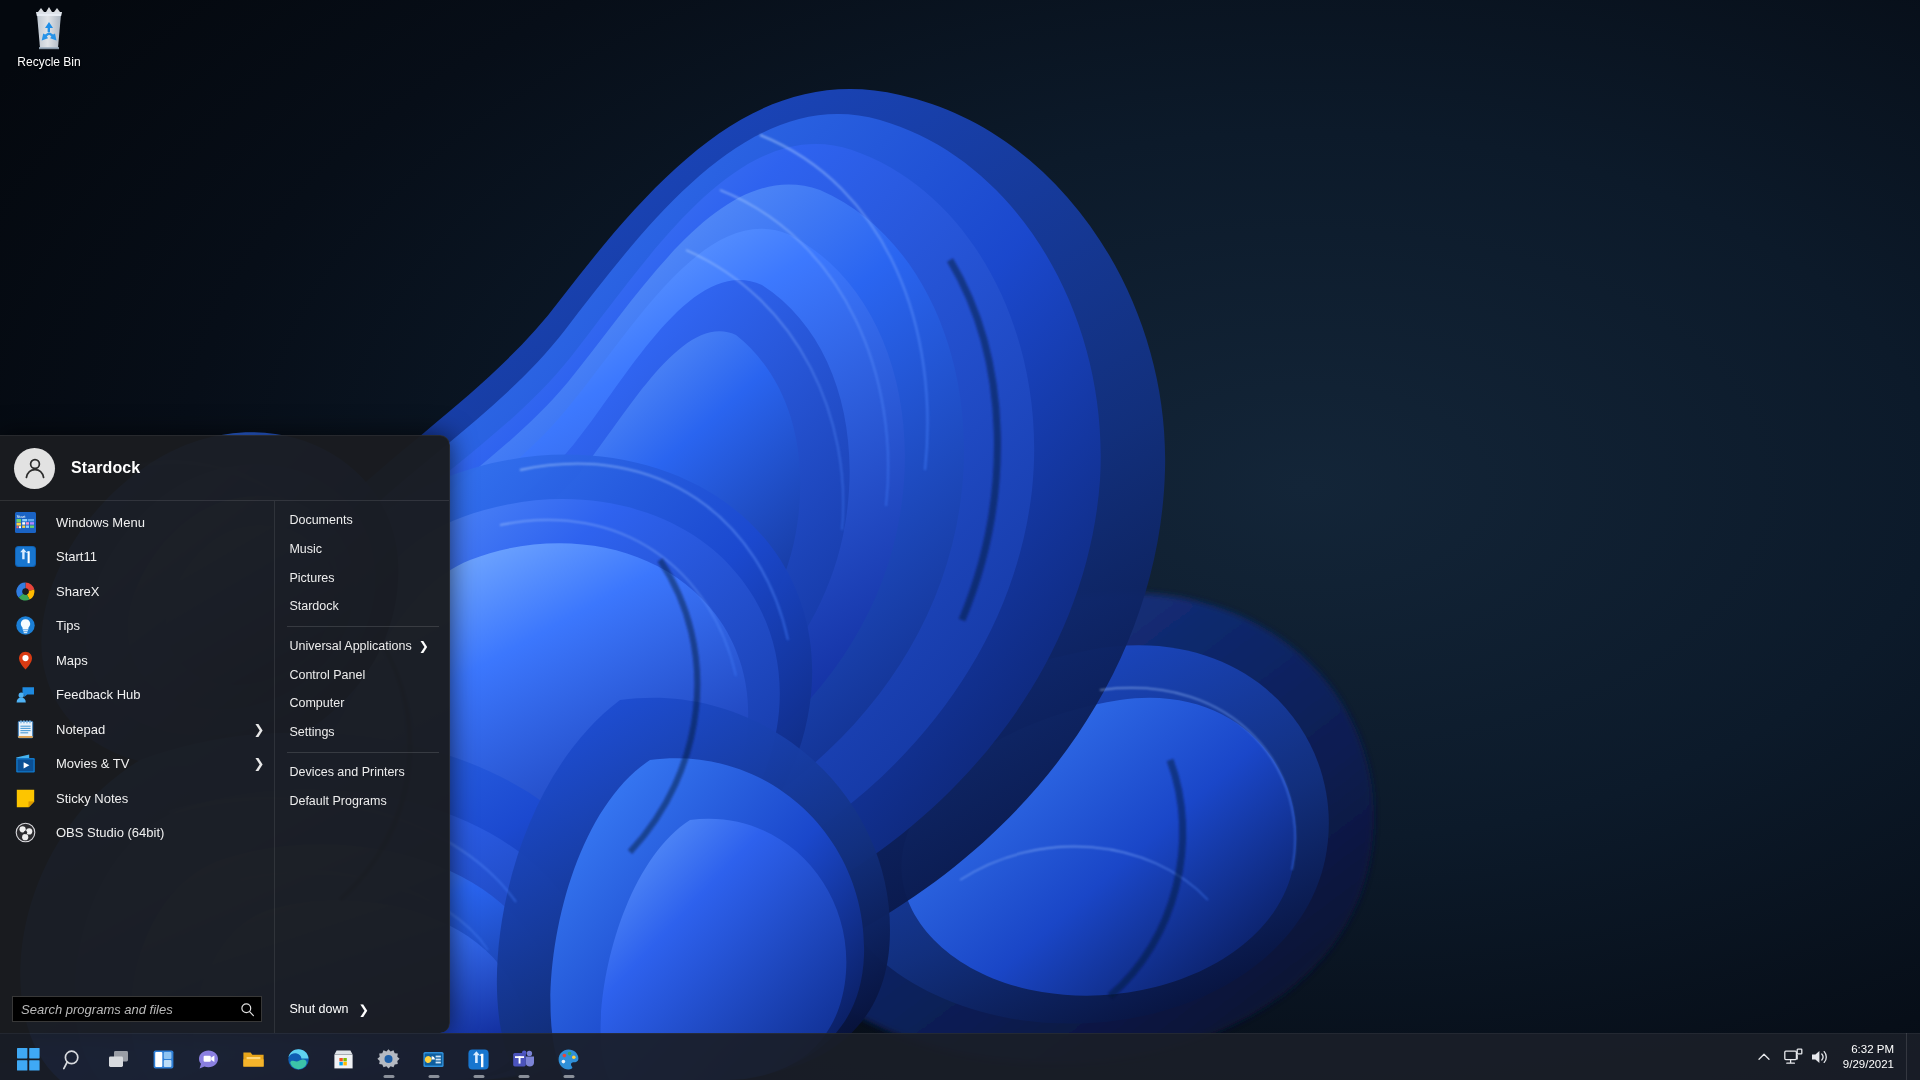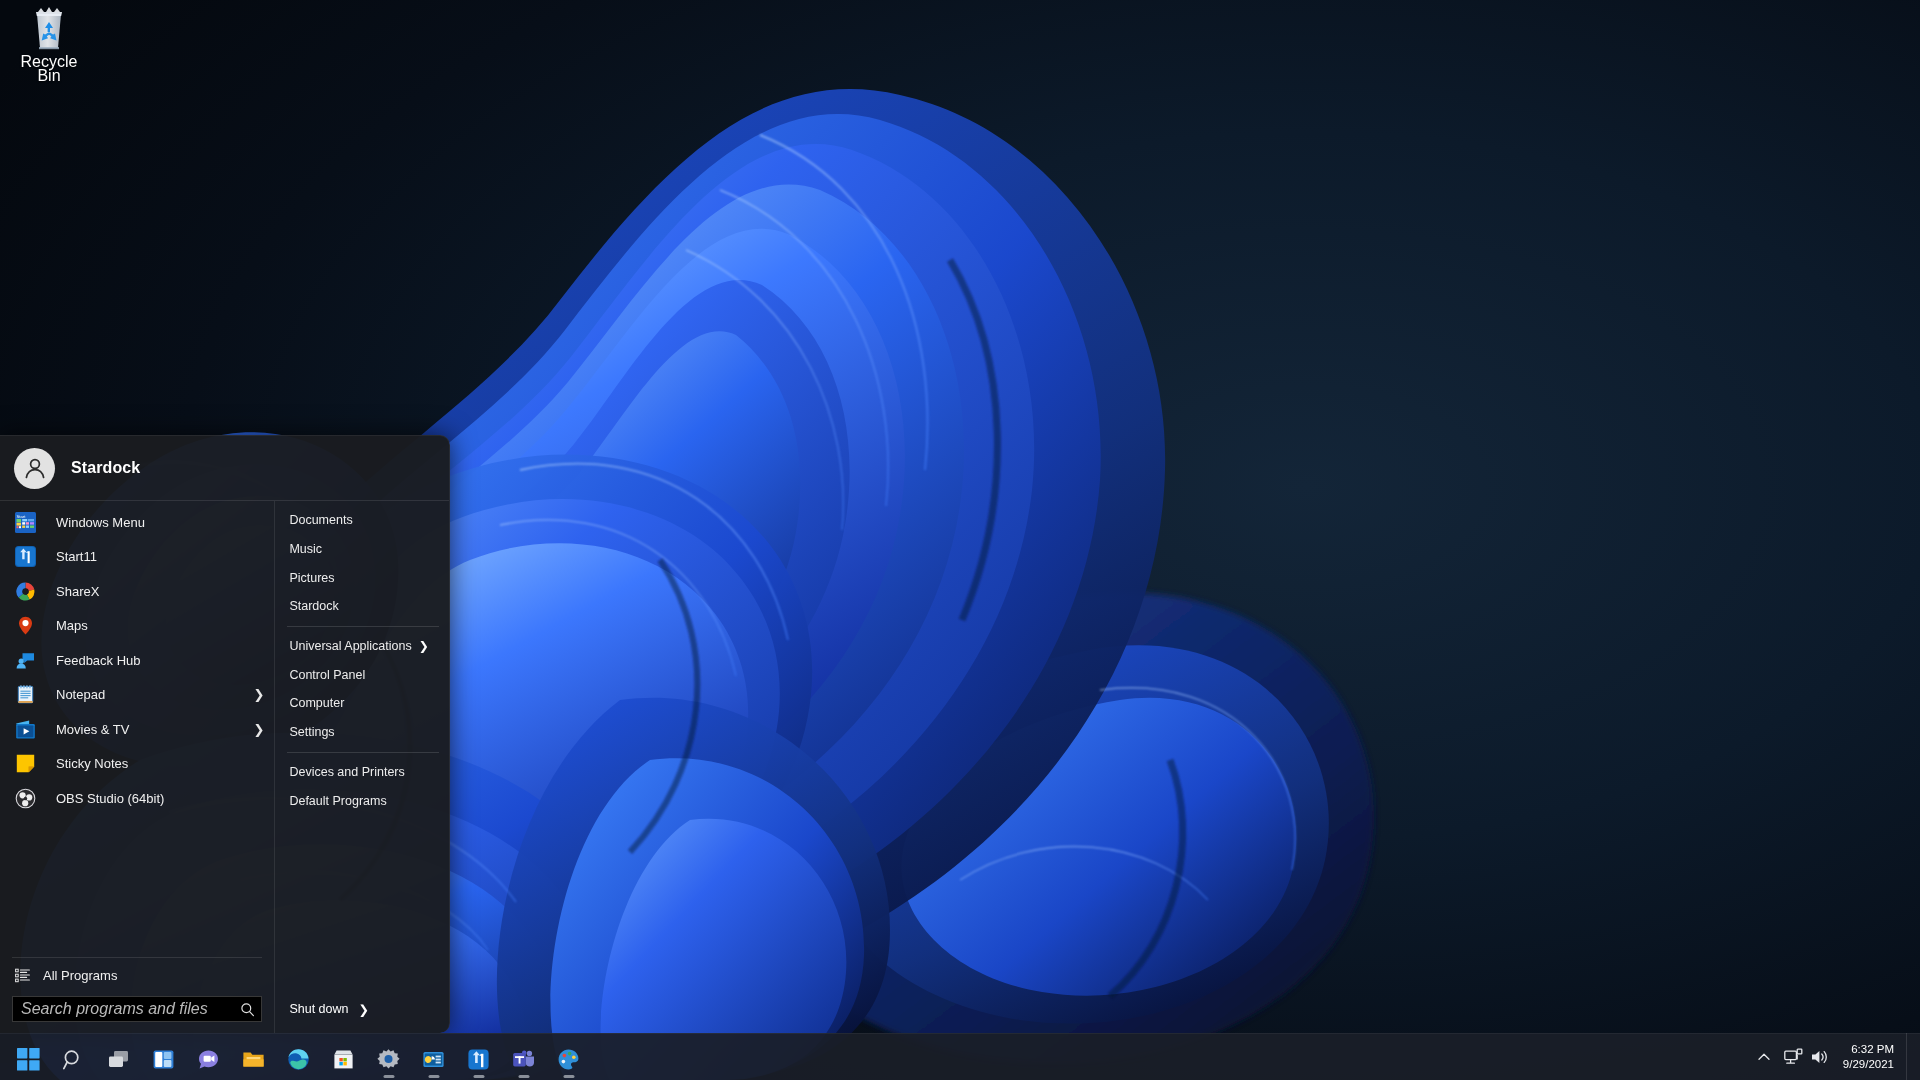--- a/index.html
+++ b/index.html
@@ -24,21 +24,21 @@
   #wallpaper svg { position:absolute; top:0; left:0; }
 
   
   #recycle-bin {
     position: absolute; left: 10px; top: 6px;
     width: 78px; text-align: center;
     cursor: default; user-select: none;
   }
   #recycle-bin .rb-glyph { width: 78px; height: 46px; position: relative; }
   #recycle-bin .rb-label {
-    margin-top: 3px; color: #ffffff; font-size: 16px;
+    margin-top: 3px; color: #ffffff; font-size: 12px;
     text-shadow: 0 1px 2px rgba(0,0,0,.85);
     line-height: 14px;
     text-align: center;
   }
 
   
   #start-menu {
     position: absolute;
     left: 0; top: 435px;
     width: 450px; height: 598px;
@@ -113,21 +113,21 @@
   
   #search-wrap { padding: 4px 12px 12px 12px; }
   #search-box {
     height: 26px; background: #000000;
     border: 1px solid rgba(255,255,255,.22);
     display: flex; align-items: center;
     padding: 0 6px 0 8px;
   }
   #search-input {
     flex: 1 1 auto; background: transparent; border: 0; outline: none;
-    color: #cfcfcf; font-size: 16px; font-style: italic;
+    color: #cfcfcf; font-size: 13px; font-style: italic;
     font-family: "Liberation Sans", sans-serif;
   }
   #search-input::placeholder { color: #b9b9b9; font-style: italic; opacity: 1; }
   #search-icon-btn { width:16px;height:16px; display:flex;align-items:center;justify-content:center; flex:0 0 auto;}
 
   
   .places-group { padding: 0 0 0 0; }
   .place-item {
     height: 28.7px; display: flex; align-items: center;
     padding-left: 14px; font-size: 12.5px; color: #ededed; cursor: default;
@@ -368,20 +368,31 @@
                 <path d="M10.5 1.5 A9 9 0 0 1 19.3 8.6 L13.6 9.9 A3.4 3.4 0 0 0 10.5 7.4 Z" fill="#e8453c"></path>
                 <path d="M19.3 8.6 A9 9 0 0 1 14.6 18.6 L11.8 13.4 A3.4 3.4 0 0 0 13.6 9.9 Z" fill="#ffba00"></path>
                 <path d="M14.6 18.6 A9 9 0 0 1 3.6 16.4 L8.2 12.6 A3.4 3.4 0 0 0 11.8 13.4 Z" fill="#3aa757"></path>
                 <path d="M3.6 16.4 A9 9 0 0 1 10.5 1.5 L10.5 7.4 A3.4 3.4 0 0 0 8.2 12.6 Z" fill="#2f7de1"></path>
                 <circle cx="10.5" cy="10.5" r="3.2" fill="#1a1c20"></circle>
               </svg>
             </span>
             <span class="app-label">ShareX</span>
           </div>
 
+          <div class="app-item">
+            <span class="app-icon">
+              <svg width="21" height="21" viewBox="0 0 21 21" aria-hidden="true">
+                <circle cx="10.5" cy="10.5" r="9.2" fill="#1b7fd6"></circle>
+                <path d="M10.5 4.2 C13.2 4.2 15.2 6.2 15.2 8.8 C15.2 10.6 14.1 11.8 13.4 12.8 L13.4 14.4 L7.6 14.4 L7.6 12.8 C6.9 11.8 5.8 10.6 5.8 8.8 C5.8 6.2 7.8 4.2 10.5 4.2 Z" fill="#f5fbff"></path>
+                <rect x="8" y="15" width="5" height="1.5" rx="0.7" fill="#cfe6f8"></rect>
+                <rect x="8.6" y="17" width="3.8" height="1.3" rx="0.6" fill="#cfe6f8"></rect>
+              </svg>
+            </span>
+            <span class="app-label">Tips</span>
+          </div>
 
           <div class="app-item">
             <span class="app-icon">
               <svg width="21" height="21" viewBox="0 0 21 21" aria-hidden="true">
                 <path d="M10.5 1.8 C14.1 1.8 17 4.7 17 8.3 C17 12.6 11.9 18.3 10.5 19.6 C9.1 18.3 4 12.6 4 8.3 C4 4.7 6.9 1.8 10.5 1.8 Z" fill="#d93b13"></path>
                 <circle cx="10.5" cy="8.1" r="3.1" fill="#ffffff"></circle>
               </svg>
             </span>
             <span class="app-label">Maps</span>
           </div>
@@ -452,39 +463,20 @@
                 <circle cx="14.2" cy="9.4" r="3.1" fill="#ffffff" opacity="0.92"></circle>
                 <circle cx="10.2" cy="15.2" r="3.1" fill="#ffffff" opacity="0.92"></circle>
                 <circle cx="10.5" cy="10.5" r="1.7" fill="#2b2b2e"></circle>
               </svg>
             </span>
             <span class="app-label">OBS Studio (64bit)</span>
           </div>
 
         </div>
 
-        <div id="all-programs-wrap">
-          <div id="all-programs">
-            <span class="ap-icon">
-              <svg width="15" height="15" viewBox="0 0 15 15" aria-hidden="true">
-                <rect x="0.6" y="1.2" width="2.6" height="2.6" fill="none" stroke="#e6e6e6" stroke-width="1"></rect>
-                <rect x="0.6" y="6.2" width="2.6" height="2.6" fill="none" stroke="#e6e6e6" stroke-width="1"></rect>
-                <rect x="0.6" y="11.1" width="2.6" height="2.6" fill="none" stroke="#e6e6e6" stroke-width="1"></rect>
-                <g stroke="#e6e6e6" stroke-width="1.1" stroke-linecap="round">
-                  <line x1="5.4" y1="2" x2="14.4" y2="2"></line>
-                  <line x1="5.4" y1="4.4" x2="11.6" y2="4.4"></line>
-                  <line x1="5.4" y1="7" x2="14.4" y2="7"></line>
-                  <line x1="5.4" y1="9.4" x2="11.6" y2="9.4"></line>
-                  <line x1="5.4" y1="12" x2="14.4" y2="12"></line>
-                </g>
-              </svg>
-            </span>
-            <span class="ap-label">All Programs</span>
-          </div>
-        </div>
 
         <div id="search-wrap">
           <div id="search-box">
             <input id="search-input" type="text" autocomplete="off" placeholder="Search programs and files" style="">
             <span id="search-icon-btn">
               <svg width="15" height="15" viewBox="0 0 15 15" aria-hidden="true">
                 <circle cx="6.3" cy="6.3" r="4.4" fill="none" stroke="#e0e0e0" stroke-width="1.2"></circle>
                 <line x1="9.6" y1="9.6" x2="13.4" y2="13.6" stroke="#e0e0e0" stroke-width="1.2" stroke-linecap="round"></line>
               </svg>
             </span>

